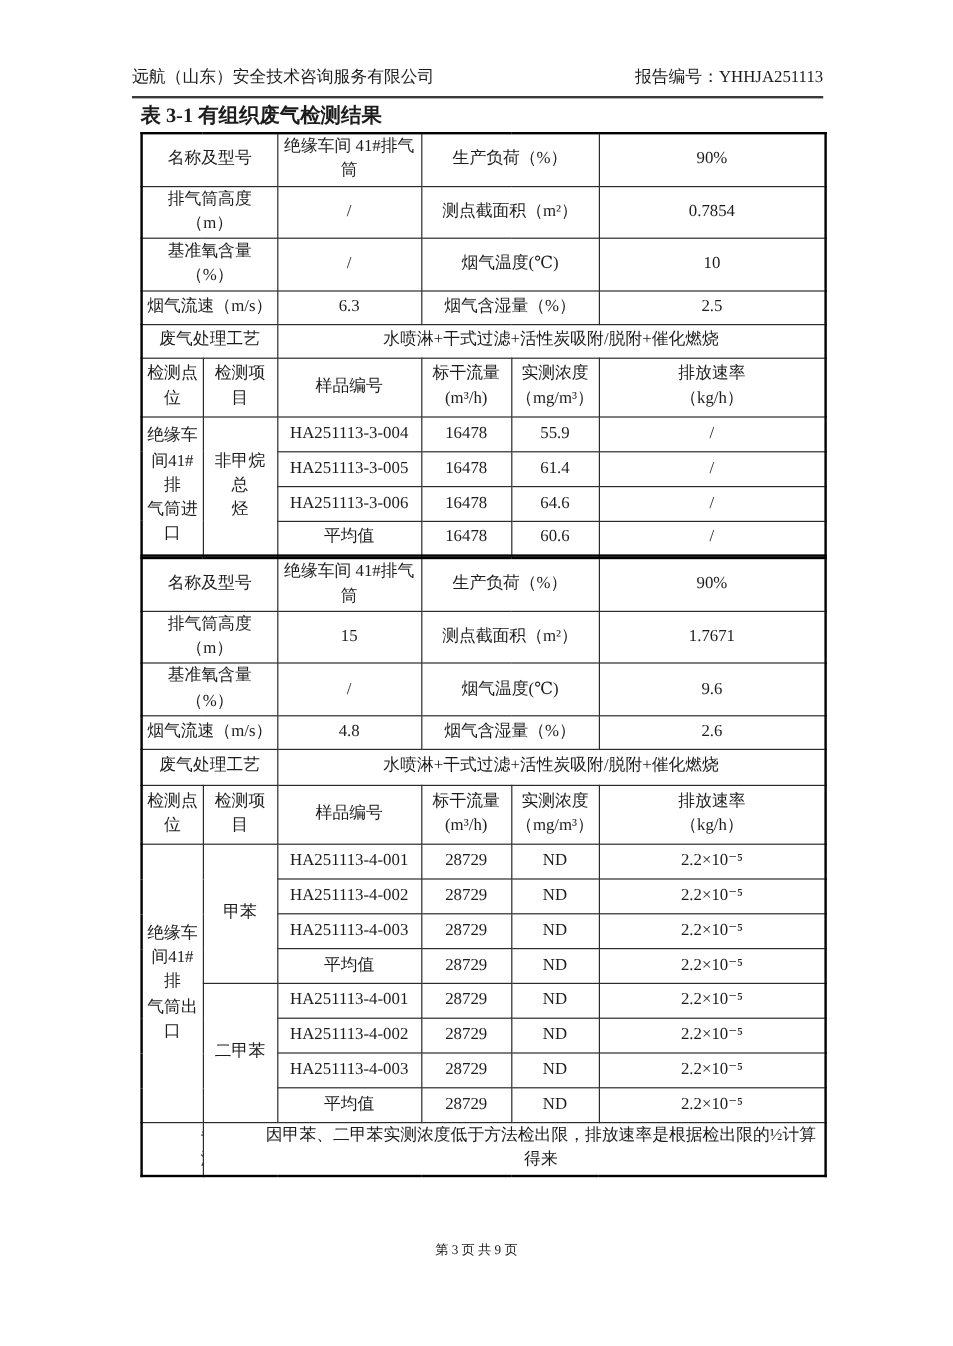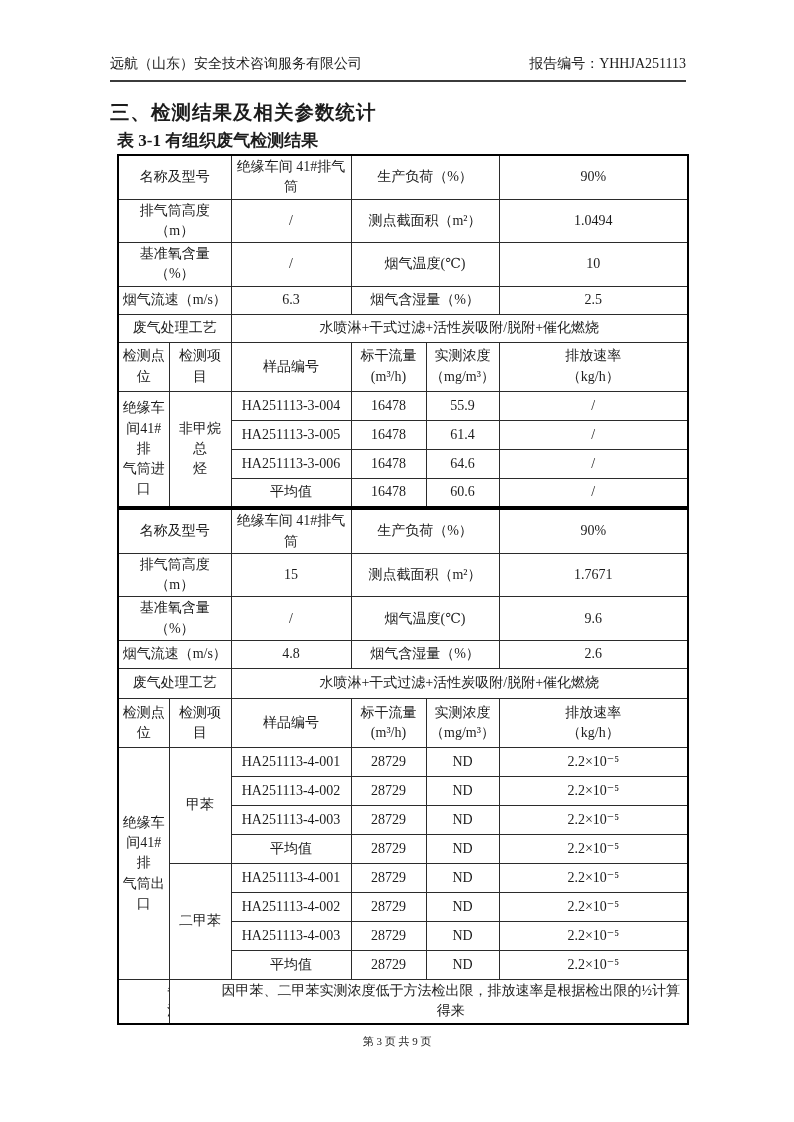--- a/index.html
+++ b/index.html
@@ -66,21 +66,20 @@
 </head>
 <body>
 
 <div class="page">
 
   <div class="doc-header">
     <span>远航（山东）安全技术咨询服务有限公司</span>
     <span>报告编号：YHHJA251113</span>
   </div>
 
-  <div class="section-title">三、检测结果及相关参数统计</div>
 
   <div class="table-title">表 3-1 有组织废气检测结果</div>
   <table class="rpt">
     <colgroup>
       <col style="width:51px">
         <col style="width:62px">
         <col style="width:120px">
       <col style="width:75px">
         <col style="width:73px">
         <col style="width:189px">
@@ -89,21 +88,21 @@
         <tr class="r30">
       <td colspan="2">名称及型号</td>
       <td>绝缘车间 41#排气筒</td>
       <td colspan="2">生产负荷（%）</td>
       <td>90%</td>
     </tr>
     <tr class="r28">
       <td colspan="2">排气筒高度（m）</td>
       <td>/</td>
       <td colspan="2">测点截面积（m²）</td>
-      <td>1.0494</td>
+      <td>0.7854</td>
     </tr>
     <tr class="r28">
       <td colspan="2">基准氧含量（%）</td>
       <td>/</td>
       <td colspan="2">烟气温度(℃)</td>
       <td>10</td>
     </tr>
     <tr class="r28">
       <td colspan="2">烟气流速（m/s）</td>
       <td>6.3</td>

